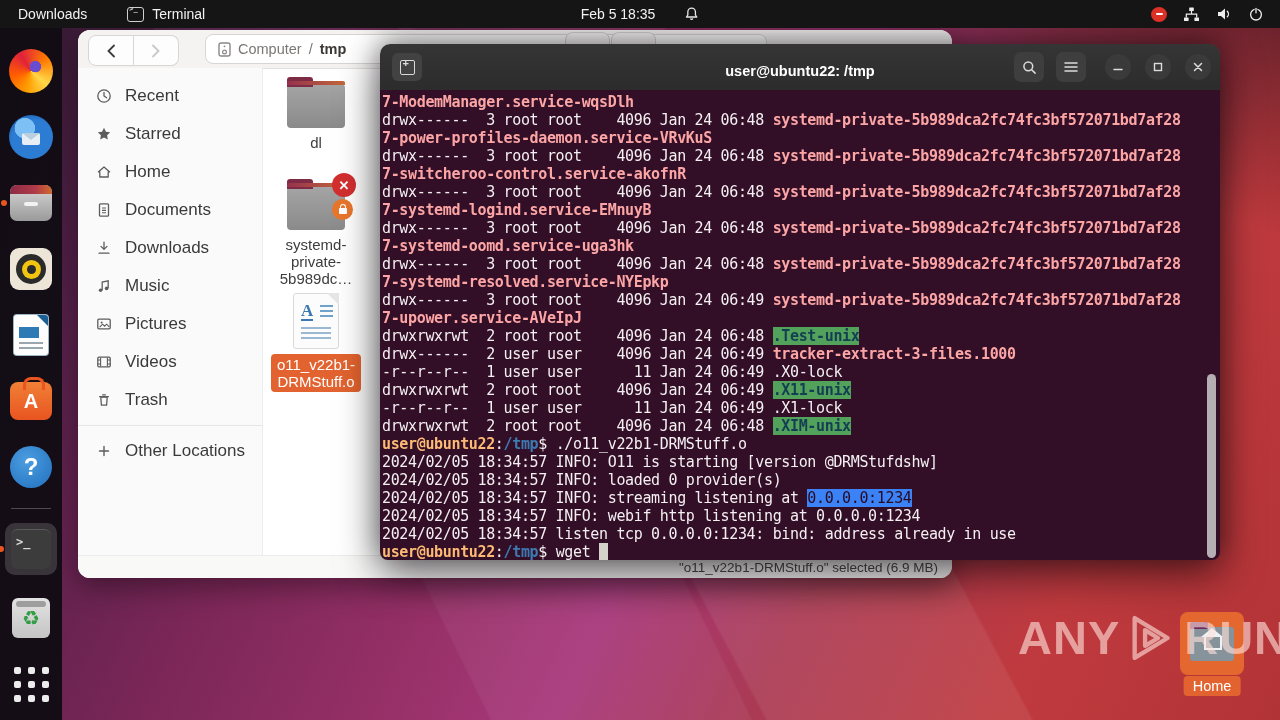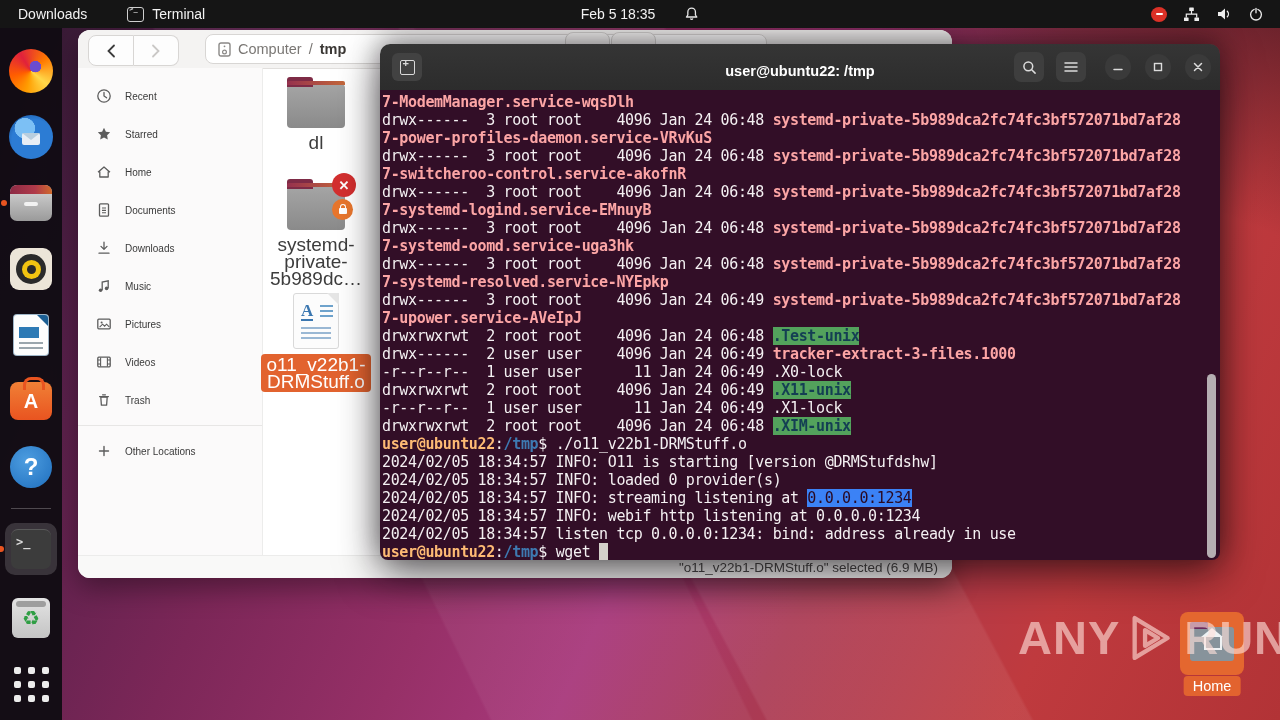--- a/index.html
+++ b/index.html
@@ -66,41 +66,41 @@
   .navbtns{position:absolute;left:10px;top:5px;display:flex;}
   .navbtn{width:44px;height:29px;background:#fdfdfd;border:1px solid #d8d6d4;display:flex;align-items:center;justify-content:center;}
   .navbtn.back{border-radius:8px 0 0 8px;}
   .navbtn.fwd{border-radius:0 8px 8px 0;border-left:none;}
   .pathbar{position:absolute;left:127px;top:4px;width:562px;height:30px;background:#fff;border:1px solid #d8d6d4;border-radius:8px;
     display:flex;align-items:center;gap:7px;padding:0 12px;box-sizing:border-box;font-size:14.5px;color:#7a7774;}
   .pathbar .loc2{color:#3b3835;font-weight:bold;}
   .sliver{position:absolute;top:2px;width:43px;height:32px;border:1px solid #d4d2d0;background:#f9f8f7;border-radius:8px;}
   .fm-sidebar{position:absolute;left:0;top:38px;bottom:22px;width:184px;background:#fbfafa;border-right:1px solid #ececeb;}
   .sb-list{padding-top:9px;}
-  .sb-item{height:38px;display:flex;align-items:center;gap:13px;padding-left:18px;font-size:10px;color:#3a3a3a;}
+  .sb-item{height:38px;display:flex;align-items:center;gap:13px;padding-left:18px;font-size:17px;color:#3a3a3a;}
   .sb-item svg{flex:0 0 auto;}
   .sb-sep{height:1px;background:#e7e6e5;margin:6px 0;}
   .fm-status{position:absolute;left:0;right:0;bottom:0;height:22px;background:#f9f9f8;border-top:1px solid #ececeb;
     display:flex;align-items:center;justify-content:flex-end;padding-right:14px;font-size:13.5px;color:#4a4a48;}
   
   .fitem{position:absolute;width:130px;text-align:center;}
   .folder{width:58px;height:44px;background:linear-gradient(180deg,#a5a5a5,#8a8a8a);border-radius:4px;position:relative;margin:10px auto 0;}
   .folder::before{content:"";position:absolute;top:-7px;left:0;width:26px;height:10px;background:#7e2b46;border-radius:3px 3px 0 0;}
   .folder::after{content:"";position:absolute;top:-3px;left:0;right:0;height:4px;background:linear-gradient(90deg,#96314e,#c4673a);border-radius:2px 2px 0 0;}
   .emblem-x{position:absolute;top:-13px;right:-11px;width:24px;height:24px;border-radius:50%;background:#d32f2f;color:#fff;
     font-size:13px;font-weight:bold;display:flex;align-items:center;justify-content:center;z-index:2;}
   .emblem-lock{position:absolute;top:13px;right:-8px;width:21px;height:21px;border-radius:50%;background:#e8762d;z-index:2;display:flex;align-items:center;justify-content:center;}
   .lockglyph{width:8px;height:6px;background:#fff;border-radius:1px;position:relative;margin-top:3px;}
   .lockglyph::before{content:"";position:absolute;top:-4px;left:1px;width:4px;height:4px;border:1.5px solid #fff;border-bottom:none;border-radius:4px 4px 0 0;}
   .doc{width:44px;height:54px;background:#fcfcfc;border:1px solid #d9d9d9;border-radius:3px;position:relative;margin:0 auto;}
   .doc::before{content:"";position:absolute;right:-1px;top:-1px;border-left:12px solid transparent;border-top:12px solid #e6e6e6;}
   .doc .a{position:absolute;left:7px;top:8px;font-family:"Liberation Serif",serif;font-weight:bold;font-size:17px;color:#3b77b0;border-bottom:2px solid #3b77b0;line-height:17px;}
   .doc .l1{position:absolute;right:5px;top:11px;width:13px;height:15px;background:repeating-linear-gradient(180deg,#6fa3cc 0 2px,transparent 2px 5px);}
   .doc .l2{position:absolute;left:7px;top:33px;width:30px;height:14px;background:repeating-linear-gradient(180deg,#9ab8d4 0 2px,transparent 2px 5px);}
-  .flabel{margin-top:6px;font-size:19px;color:#3d3d3d;line-height:17px;white-space:pre-line;}
+  .flabel{margin-top:6px;font-size:15px;color:#3d3d3d;line-height:17px;white-space:pre-line;}
   .flabel.sel{display:inline-block;background:#e2632f;color:#fff;border-radius:4px;padding:2px 6px;margin-top:5px;}
   
   .term{position:absolute;left:380px;top:44px;width:840px;height:516px;z-index:20;border-radius:10px;
     box-shadow:0 14px 42px rgba(10,5,10,.6), 0 -6px 26px rgba(10,5,10,.35);}
   .term-header{position:absolute;left:0;top:0;right:0;height:46px;background:linear-gradient(180deg,#353535,#2c2c2c);
     border-radius:10px 10px 0 0;border-bottom:1px solid #1f1f1f;}
   .term-title{position:absolute;left:0;right:0;top:0;height:54px;display:flex;align-items:center;justify-content:center;
     color:#fff;font-weight:bold;font-size:14.5px;pointer-events:none;}
   .newtab{position:absolute;left:12px;top:9px;width:30px;height:28px;background:#424242;border-radius:6px;display:flex;align-items:center;justify-content:center;}
   .newtab .sq{width:13px;height:13px;border:1.4px solid #d9d9d9;border-radius:2px;position:relative;}

